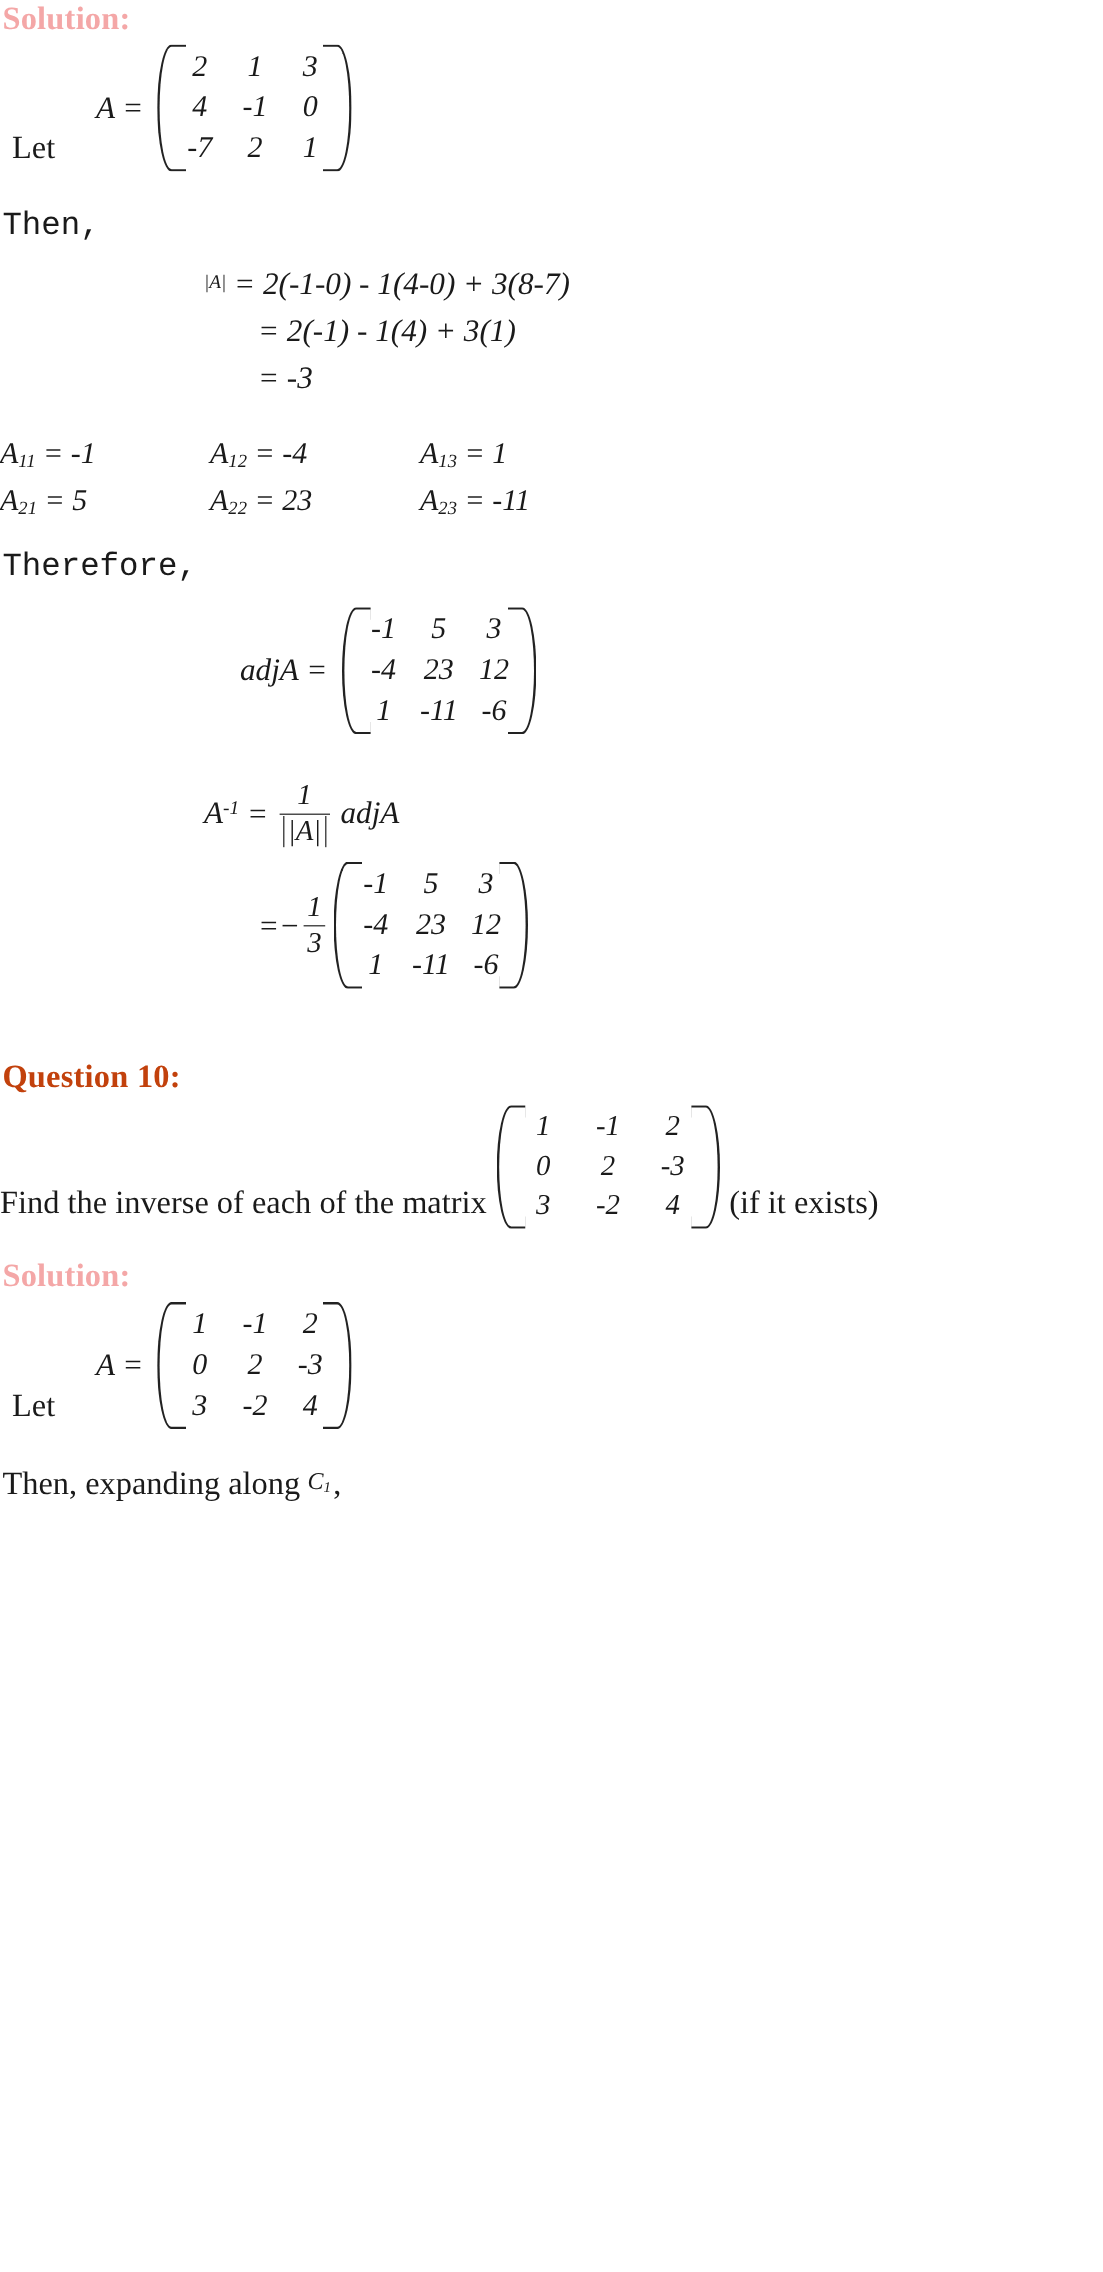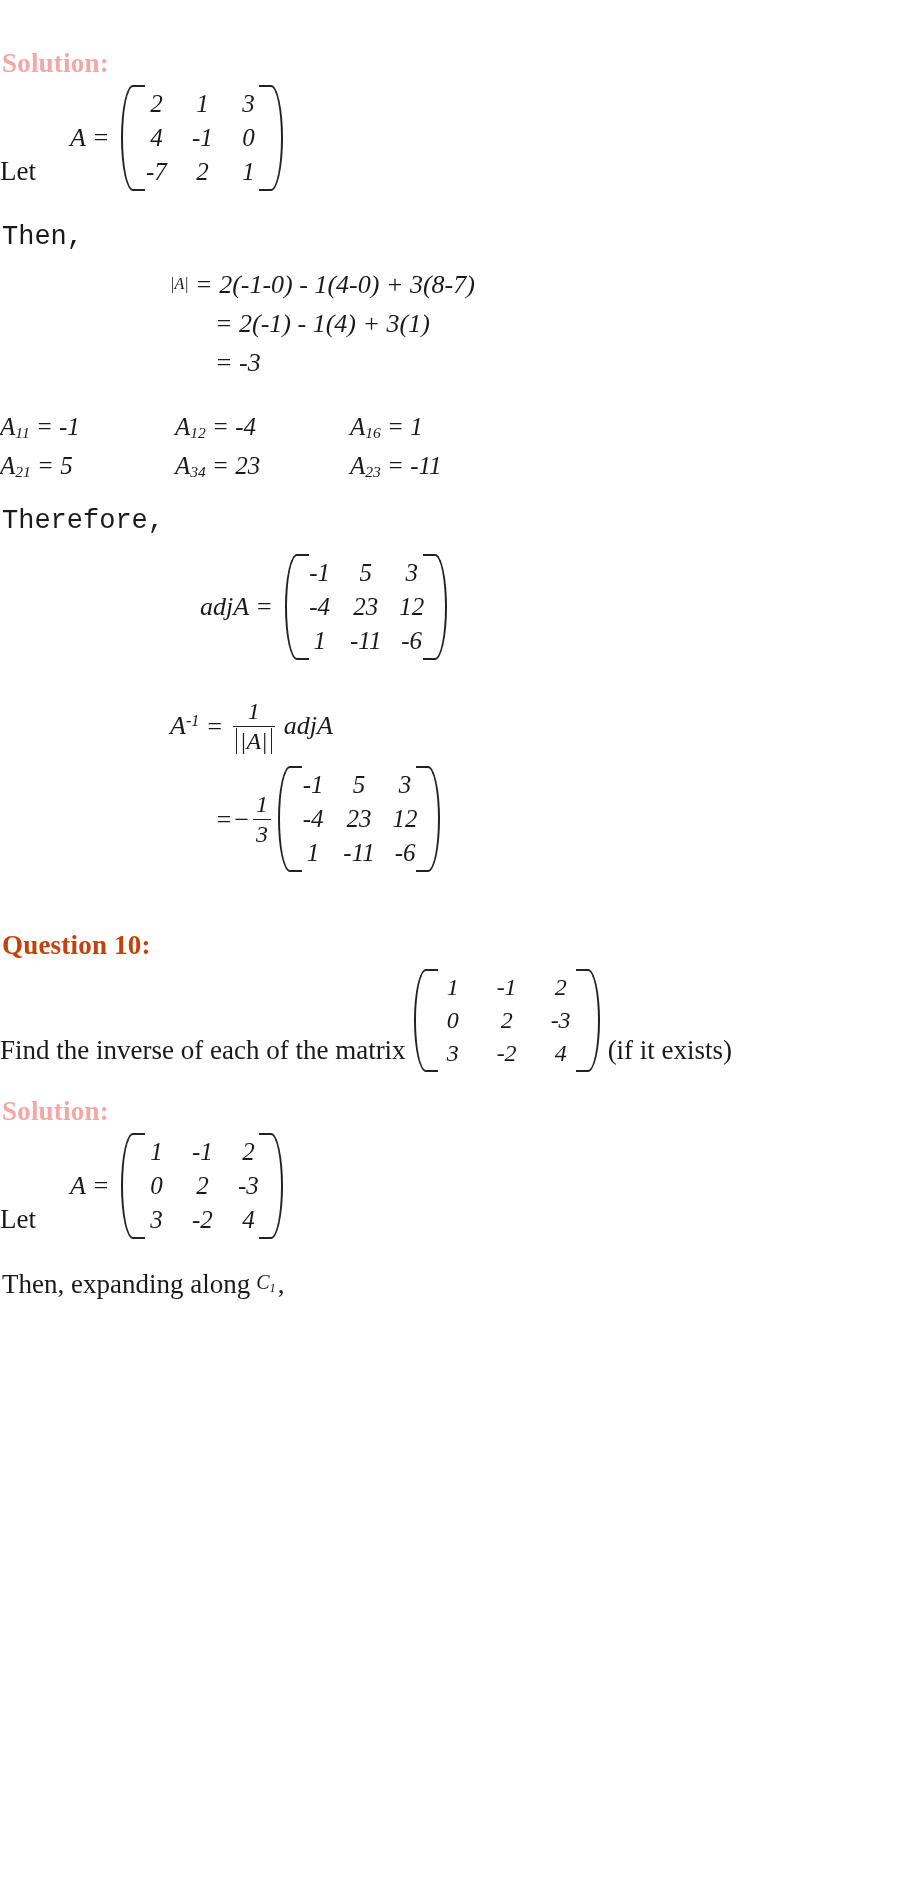--- a/index.html
+++ b/index.html
@@ -12,21 +12,20 @@
     min-height: 1893px;
     font-family: "Liberation Serif", serif;
     color: #1a1a1a;
     position: relative;
   }
   .page {
     position: relative;
     width: 919px;
     padding: 0 0 20px 0;
     box-sizing: border-box;
-    margin-top: 48px;
   }
   .heading-solution {
     color: #f4a7a7;
     font-weight: bold;
     font-size: 27px;
     font-family: "Liberation Serif", serif;
     margin: 0 0 4px 2px;
     letter-spacing: 0.2px;
   }
   .heading-question {
@@ -44,21 +43,21 @@
     line-height: 1.25;
     font-family: Liberation Mono, monospace;
   }
   .row-let {
     display: flex;
     align-items: center;
     margin: 2px 0 6px 0;
   }
   .let-label {
     font-size: 27px;
-    padding-left: 0;
+    padding-left: 10px;
     align-self: flex-end;
     padding-bottom: 6px;
   }
   
   .matexpr {
     display: inline-flex;
     align-items: center;
     gap: 8px;
   }
   .mat {
@@ -253,25 +252,25 @@
   <div class="spacer-sm"></div>
 
   
 
   
   <table class="cof-table">
     <tbody>
         <tr>
       <td><span>A</span><sub>11</sub> <span>= -1</span></td>
       <td><span>A</span><sub>12</sub> <span>= -4</span></td>
-      <td><span>A</span><sub>16</sub> <span>= 1</span></td>
+      <td><span>A</span><sub>13</sub> <span>= 1</span></td>
     </tr>
     <tr>
       <td><span>A</span><sub>21</sub> <span>= 5</span></td>
-      <td><span>A</span><sub>34</sub> <span>= 23</span></td>
+      <td><span>A</span><sub>22</sub> <span>= 23</span></td>
       <td><span>A</span><sub>23</sub> <span>= -11</span></td>
     </tr>
   </tbody>
     </table>
 
   <div class="spacer-sm"></div>
 
   
   <div class="para">Therefore,</div>
 

